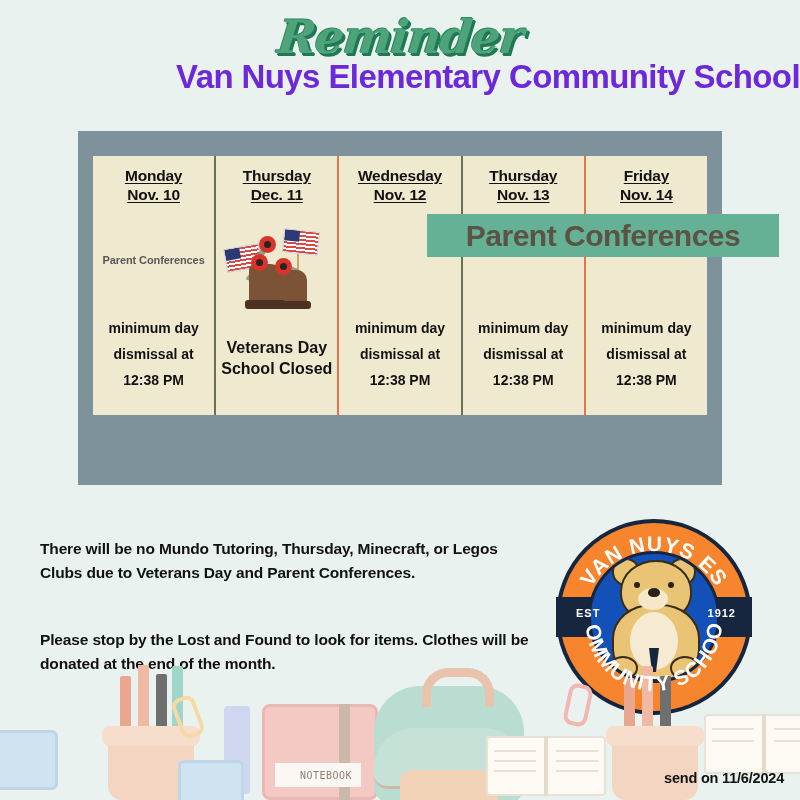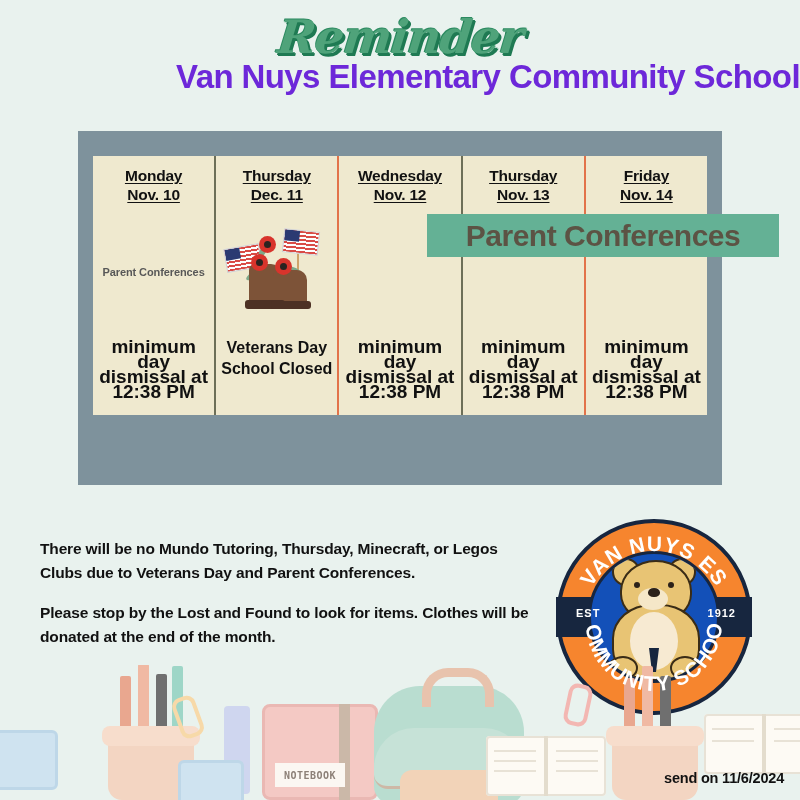--- a/index.html
+++ b/index.html
@@ -111,26 +111,26 @@
     position:relative;
   }
   .mini-note{
     font-size:11px;
     font-weight:700;
     color:#585858;
     letter-spacing:-0.1px;
   }
   .cell-bottom{
     width:100%;
-    padding-bottom:16px;
+    padding-bottom:22px;
     text-align:center;
-    font-size:19px;
+    font-size:14px;
     font-weight:700;
     color:#111;
-    line-height:15px;
+    line-height:26px;
   }
   .cell-bottom.closed{font-size:16px;line-height:21px;padding-bottom:36px;}
 
   
   .conf-band{
     position:absolute;
     left:349px; top:83px;
     width:352px; height:43px;
     background:#64b195;
     display:flex;align-items:center;justify-content:center;
@@ -170,21 +170,21 @@
   .leaf.l2{left:62px;top:40px;transform:rotate(28deg);}
   .leaf.l3{left:30px;top:20px;transform:rotate(-60deg);}
 
   
   .copy{
     position:absolute;left:40px;top:537px;width:500px;
     font-size:15.5px;font-weight:700;color:#111;line-height:24px;
     letter-spacing:-0.15px;
   }
   .copy p{margin:0;}
-  .copy p + p{margin-top:16px;}
+  .copy p + p{margin-top:43px;}
 
   
   .logo{
     position:absolute;left:556px;top:519px;width:196px;height:196px;
     border-radius:50%;
     background:#f6852e;
     border:4px solid #17263f;
     box-sizing:border-box;
   }
   .logo .band{
@@ -244,22 +244,22 @@
   .cup{width:86px;height:64px;background:#f3d5c2;border-radius:6px 6px 14px 14px;}
   .cup .rim{position:absolute;left:-6px;top:-10px;width:98px;height:20px;
      background:#f7ddcc;border-radius:8px;}
   .pencil{position:absolute;width:11px;border-radius:2px;}
   .notebook{width:110px;height:90px;background:#f4c9c4;border-radius:8px;
      border:3px solid #eab8b3;}
   .notebook .band{position:absolute;left:74px;top:-3px;width:11px;height:96px;
      background:#cbb8a8;}
   .notebook .label{position:absolute;left:10px;bottom:10px;width:70px;height:24px;
      background:#fbf7f2;display:flex;align-items:center;justify-content:center;
-     font-size:10px;font-weight:700;color:#8d8178;letter-spacing:0.5px;
-     font-family:"DejaVu Sans Mono",monospace;}
+     font-size:10px;font-weight:400;color:#8d8178;letter-spacing:0.5px;
+     font-family:"DejaVu Sans Mono",monospace;padding-left:16px;}
   .openbook{width:120px;height:60px;background:#fdfaf4;border-radius:4px;
      box-shadow:inset 0 0 0 2px #e8e2d6;}
   .openbook .spine{position:absolute;left:58px;top:0;width:4px;height:60px;background:#e3dccd;}
   .openbook .line{position:absolute;height:2px;background:#e8e2d6;}
   .clip{width:16px;height:34px;border:4px solid #f7d9a8;border-radius:9px;}
   .clip.pink{border-color:#f3b7b2;}
   .ruler{width:26px;height:88px;background:#cfd6ef;border-radius:4px;}
   .booklet{width:70px;height:54px;background:#cfe3f0;border-radius:6px;
      border:3px solid #bed7e8;}
   .sendon{

